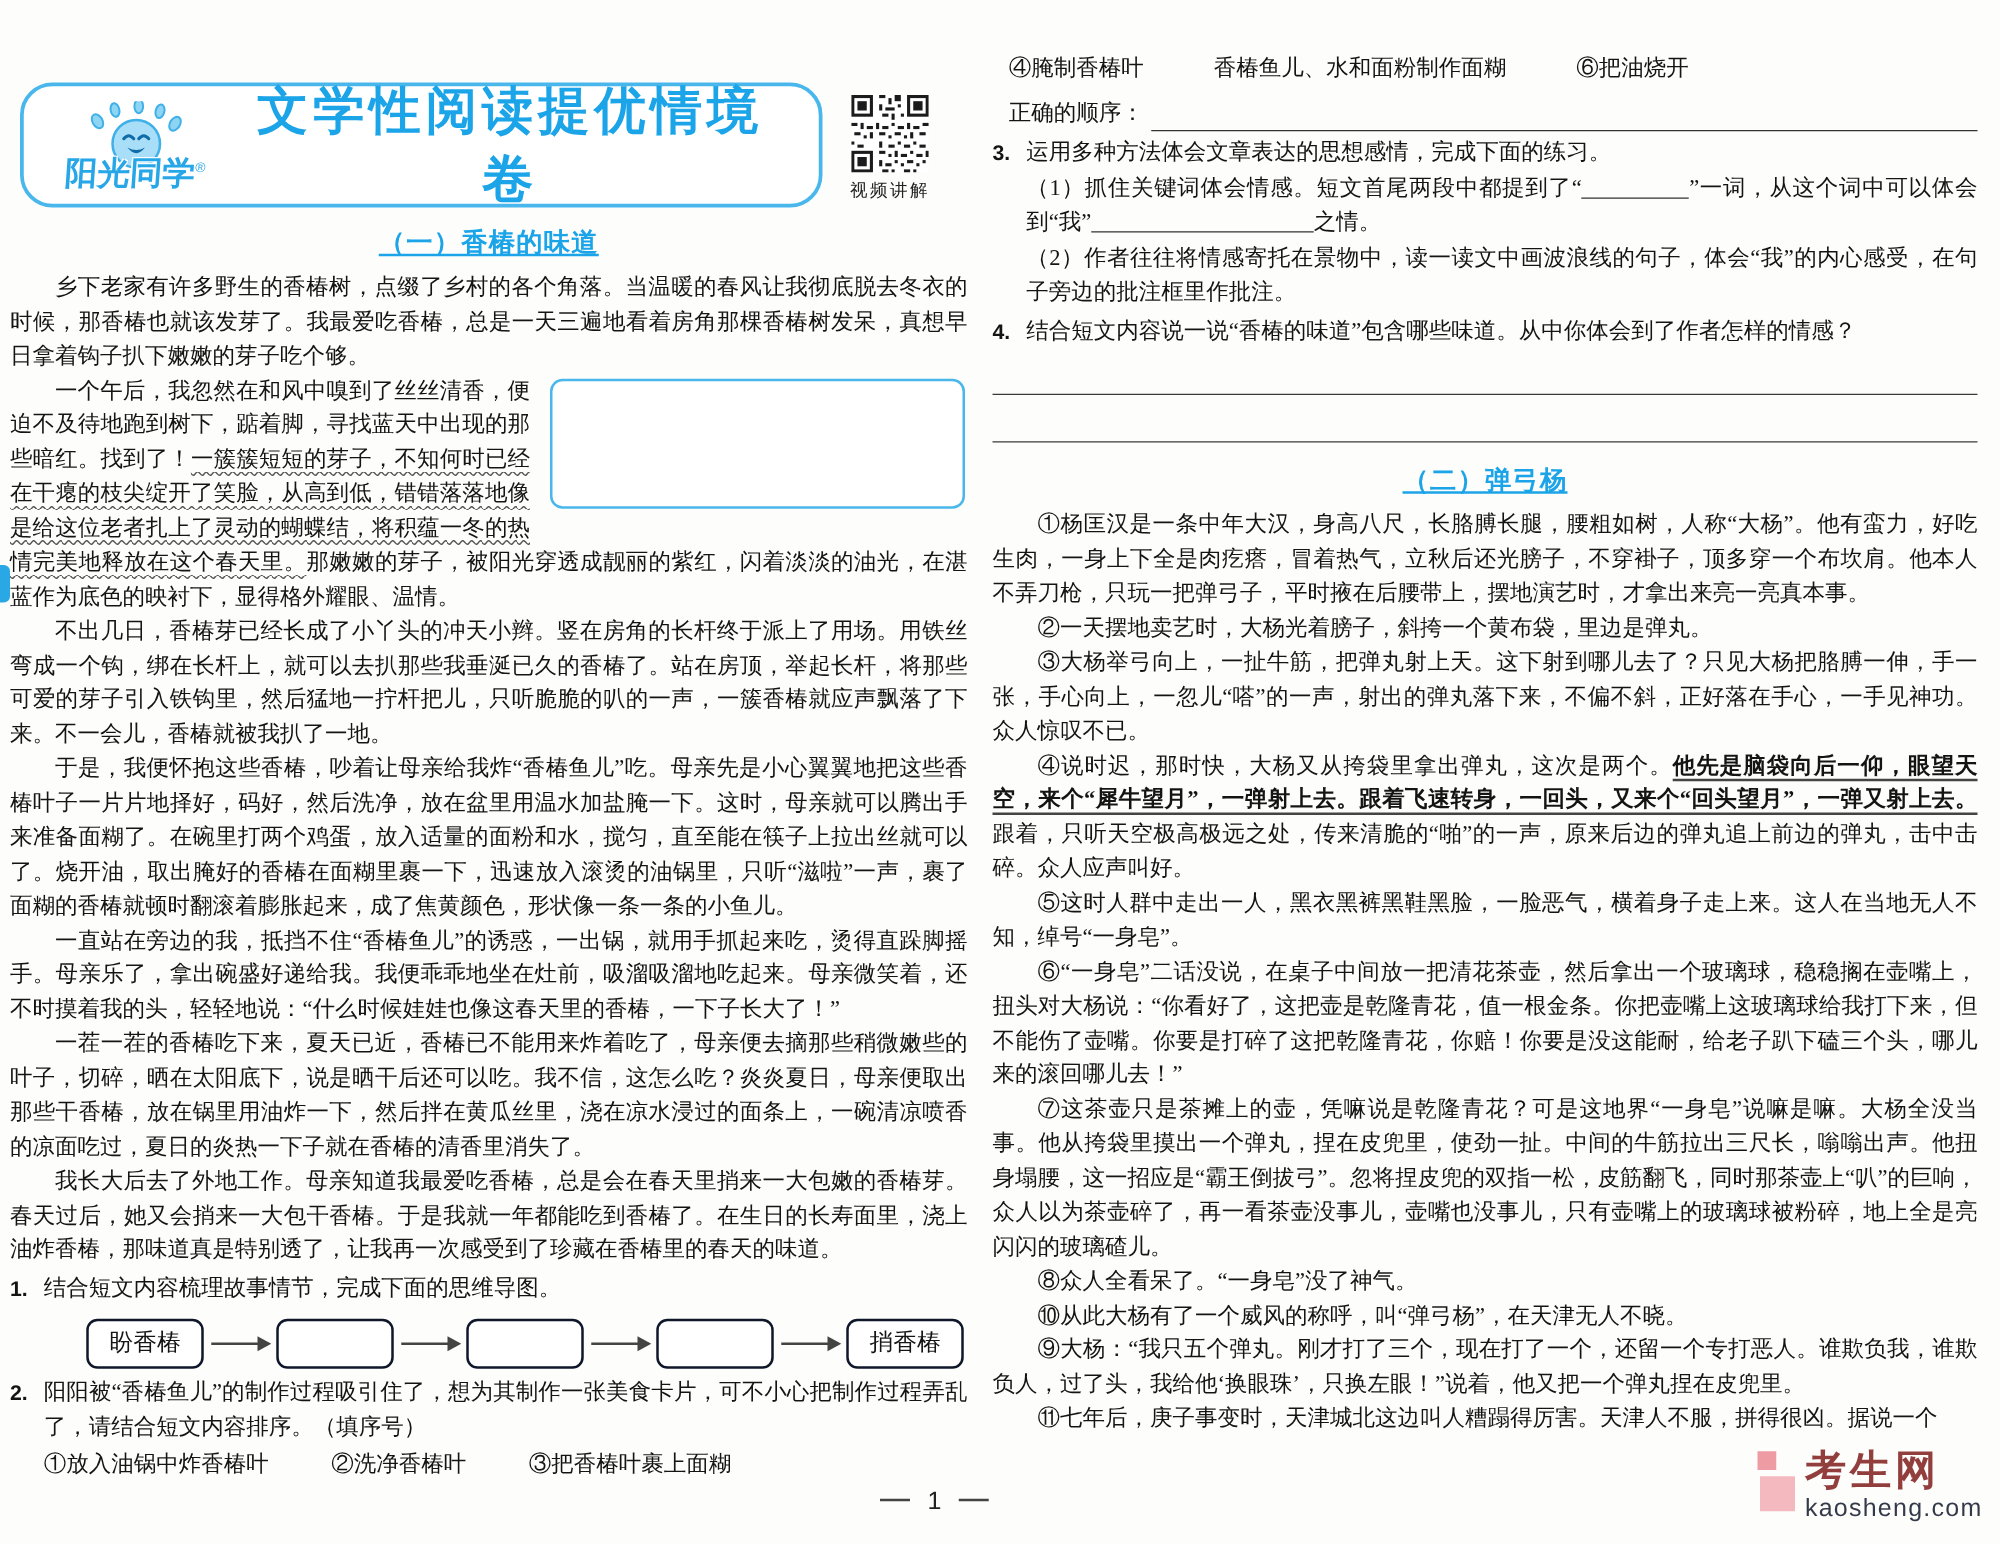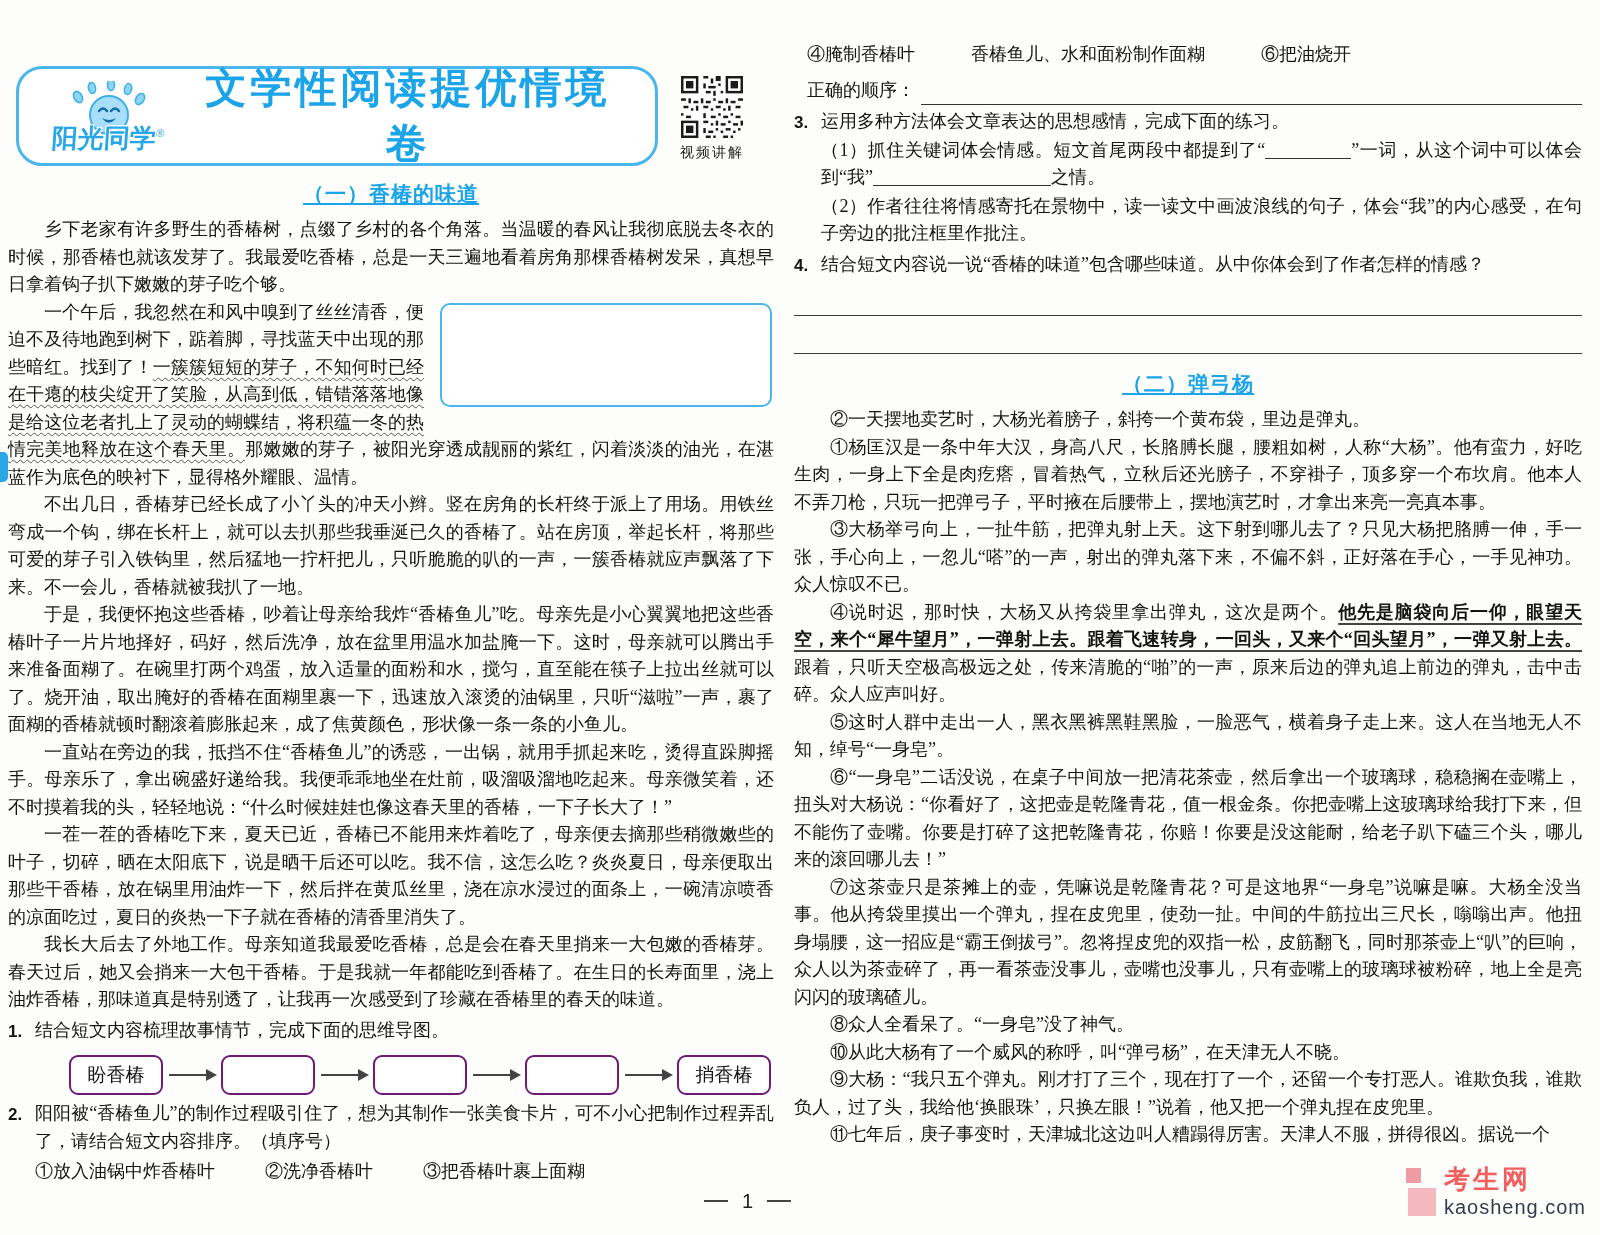--- a/index.html
+++ b/index.html
@@ -29,21 +29,21 @@
   .anno-box{float:right;width:328px;height:100px;border:2px solid #49b7ec;border-radius:10px;
         margin:4px 2px 10px 16px;background:#fff;}
   .wavy{text-decoration:underline;text-decoration-style:wavy;text-decoration-thickness:1px;
         text-decoration-color:#555;text-underline-offset:4px;}
   .uline{text-decoration:underline;text-decoration-thickness:1.5px;text-decoration-color:#444;
         text-underline-offset:5px;font-weight:bold;}
   
   .q{position:relative;padding-left:27px;font-size:18px;line-height:27.5px;text-align:justify;margin-top:3px;}
   .qnum{position:absolute;left:0;top:1px;font-weight:bold;font-family:"Liberation Sans",sans-serif;font-size:17px;}
   .flow{display:flex;align-items:center;margin:11px 0 5px 34px;}
-  .fbox{box-sizing:border-box;min-width:94px;height:40px;border:2px solid #701a75;border-radius:9px;
+  .fbox{box-sizing:border-box;min-width:94px;height:40px;border:2px solid #0f172a;border-radius:9px;
         display:flex;align-items:center;justify-content:center;font-size:19px;padding:0 8px;background:#fff;}
   .farrow{flex:0 0 46px;height:2px;background:#444;margin:0 6px;position:relative;}
   .farrow::after{content:"";position:absolute;right:-2px;top:-5px;border-left:11px solid #444;
         border-top:6px solid transparent;border-bottom:6px solid transparent;}
   .opts{display:flex;margin-top:3px;white-space:nowrap;}
   .opts span{margin-right:50px;}
   .opts.row2{padding-left:13px;font-size:18px;line-height:30px;}
   .opts.row2 span{margin-right:56px;}
   .order-row{display:flex;align-items:flex-end;font-size:18px;line-height:30px;padding-left:13px;height:36px;}
   .order-blank{flex:1;border-bottom:1.6px solid #333;margin-left:6px;height:26px;}
@@ -53,21 +53,21 @@
   .ans-line{border-bottom:1.6px solid #3a3a3a;height:37px;}
   .s2-head{margin:16px 0 8px;}
   
   .page-num{position:absolute;left:690px;top:1190px;width:110px;text-align:center;font-size:20px;
         font-family:"Liberation Sans",sans-serif;color:#222;white-space:nowrap;}
   .pn-dash{display:inline-block;width:24px;height:2px;background:#444;vertical-align:middle;margin:0 14px 3px;}
   .watermark{position:absolute;right:14px;bottom:16px;display:flex;align-items:flex-start;opacity:.85;}
   .wm-logo{width:32px;height:50px;margin-right:6px;
         background:linear-gradient(#ec8a95,#ec8a95) 0 2px/15px 15px no-repeat,
                    linear-gradient(#f3aeb5,#f3aeb5) 2px 22px/28px 28px no-repeat;}
-  .wm-name{font-size:26px;font-weight:bold;color:#ef4444;font-family:"Liberation Sans",sans-serif;letter-spacing:3px;line-height:1;}
+  .wm-name{font-size:33px;font-weight:bold;color:#7f1d1d;font-family:"Liberation Sans",sans-serif;letter-spacing:3px;line-height:1;}
   .wm-domain{font-size:20px;color:#0f172a;font-family:"Liberation Sans",sans-serif;letter-spacing:1px;margin-top:4px;}
   .edge-tab{position:absolute;left:0;top:452px;width:8px;height:30px;background:#2aa8e6;border-radius:0 5px 5px 0;}
 </style>
 </head>
 <body>
 
 <div class="page">
 
   <div class="header-box">
     <div class="logo">
@@ -221,22 +221,22 @@
       <div class="sub">（2）作者往往将情感寄托在景物中，读一读文中画波浪线的句子，体会“我”的内心感受，在句子旁边的批注框里作批注。</div>
     </div>
 
     <div class="q">
       <span class="qnum">4.</span><span>结合短文内容说一说“香椿的味道”包含哪些味道。从中你体会到了作者怎样的情感？</span>
     </div>
     <div class="ans-line"></div>
     <div class="ans-line"></div>
 
     <h2 class="sec-head s2-head">（二）弹弓杨</h2>
+    <p class="bp">①杨匡汉是一条中年大汉，身高八尺，长胳膊长腿，腰粗如树，人称“大杨”。他有蛮力，好吃生肉，一身上下全是肉疙瘩，冒着热气，立秋后还光膀子，不穿褂子，顶多穿一个布坎肩。他本人不弄刀枪，只玩一把弹弓子，平时掖在后腰带上，摆地演艺时，才拿出来亮一亮真本事。</p>
     <p class="bp">②一天摆地卖艺时，大杨光着膀子，斜挎一个黄布袋，里边是弹丸。</p>
-    <p class="bp">①杨匡汉是一条中年大汉，身高八尺，长胳膊长腿，腰粗如树，人称“大杨”。他有蛮力，好吃生肉，一身上下全是肉疙瘩，冒着热气，立秋后还光膀子，不穿褂子，顶多穿一个布坎肩。他本人不弄刀枪，只玩一把弹弓子，平时掖在后腰带上，摆地演艺时，才拿出来亮一亮真本事。</p>
     <p class="bp">③大杨举弓向上，一扯牛筋，把弹丸射上天。这下射到哪儿去了？只见大杨把胳膊一伸，手一张，手心向上，一忽儿“嗒”的一声，射出的弹丸落下来，不偏不斜，正好落在手心，一手见神功。众人惊叹不已。</p>
     <div class="bp">
       <span>④说时迟，那时快，大杨又从挎袋里拿出弹丸，这次是两个。</span><span class="uline">他先是脑袋向后一仰，眼望天空，来个“犀牛望月”，一弹射上去。跟着飞速转身，一回头，又来个“回头望月”，一弹又射上去。</span><span>跟着，只听天空极高极远之处，传来清脆的“啪”的一声，原来后边的弹丸追上前边的弹丸，击中击碎。众人应声叫好。</span>
     </div>
     <p class="bp">⑤这时人群中走出一人，黑衣黑裤黑鞋黑脸，一脸恶气，横着身子走上来。这人在当地无人不知，绰号“一身皂”。</p>
     <p class="bp">⑥“一身皂”二话没说，在桌子中间放一把清花茶壶，然后拿出一个玻璃球，稳稳搁在壶嘴上，扭头对大杨说：“你看好了，这把壶是乾隆青花，值一根金条。你把壶嘴上这玻璃球给我打下来，但不能伤了壶嘴。你要是打碎了这把乾隆青花，你赔！你要是没这能耐，给老子趴下磕三个头，哪儿来的滚回哪儿去！”</p>
     <p class="bp">⑦这茶壶只是茶摊上的壶，凭嘛说是乾隆青花？可是这地界“一身皂”说嘛是嘛。大杨全没当事。他从挎袋里摸出一个弹丸，捏在皮兜里，使劲一扯。中间的牛筋拉出三尺长，嗡嗡出声。他扭身塌腰，这一招应是“霸王倒拔弓”。忽将捏皮兜的双指一松，皮筋翻飞，同时那茶壶上“叭”的巨响，众人以为茶壶碎了，再一看茶壶没事儿，壶嘴也没事儿，只有壶嘴上的玻璃球被粉碎，地上全是亮闪闪的玻璃碴儿。</p>
     <p class="bp">⑧众人全看呆了。“一身皂”没了神气。</p>
     <p class="bp">⑩从此大杨有了一个威风的称呼，叫“弹弓杨”，在天津无人不晓。</p>
     <p class="bp">⑨大杨：“我只五个弹丸。刚才打了三个，现在打了一个，还留一个专打恶人。谁欺负我，谁欺负人，过了头，我给他‘换眼珠’，只换左眼！”说着，他又把一个弹丸捏在皮兜里。</p>

